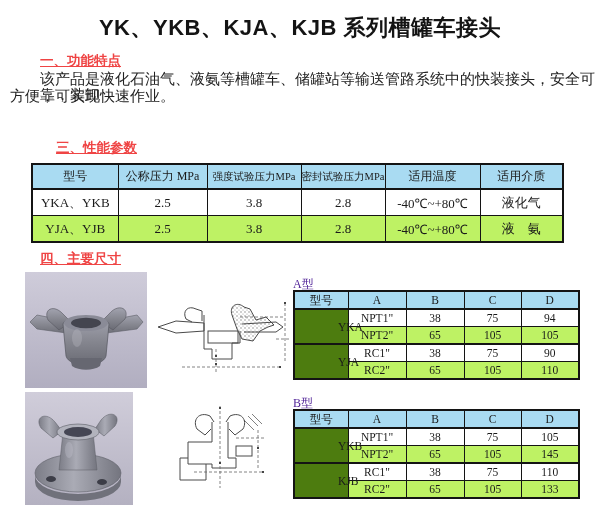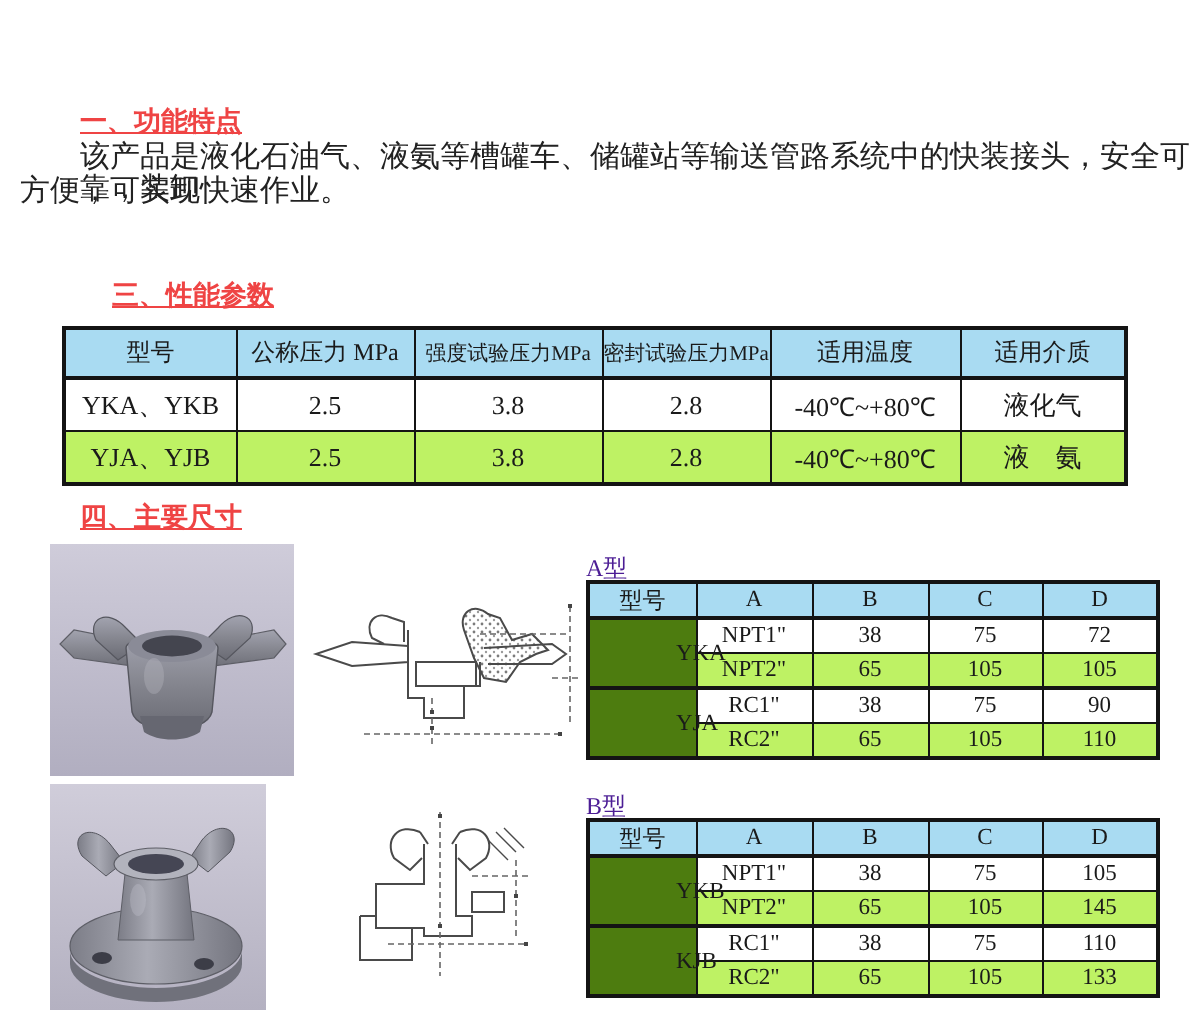--- a/index.html
+++ b/index.html
@@ -35,20 +35,21 @@
   .dim-label{font-family:"Liberation Serif",serif;font-size:12px;color:#4c1d95;}
 
   .photo-frame{overflow:hidden;}
   svg{display:block;}
 </style>
 </head>
 <body>
 
 <div id="page">
 
+  <div class="abs page-title">YK、YKB、KJA、KJB 系列槽罐车接头</div>
 
   <div class="abs red-h" style="top:53px;left:40px;">一、功能特点</div>
   <div class="abs body-t" style="top:71px;left:40px;">该产品是液化石油气、液氨等槽罐车、储罐站等输送管路系统中的快装接头，安全可靠，装卸</div>
   <div class="abs body-t" style="top:88px;left:10px;">方便，可实现快速作业。</div>
 
 
   <div class="abs red-h" style="top:140px;left:56px;">三、性能参数</div>
 
   <table class="abs perf" style="top:163px;left:31px;">
     <colgroup>
@@ -163,21 +164,21 @@
       <th>A</th>
       <th>B</th>
       <th>C</th>
       <th>D</th>
     </tr>
     <tr>
       <td class="model" rowspan="2">YKA</td>
       <td>NPT1"</td>
       <td>38</td>
       <td>75</td>
-      <td>72</td>
+      <td>94</td>
     </tr>
     <tr class="yellow">
       <td>NPT2"</td>
       <td>65</td>
       <td>105</td>
       <td>105</td>
     </tr>
     <tr class="gsep">
       <td class="model" rowspan="2">YJA</td>
       <td>RC1"</td>

